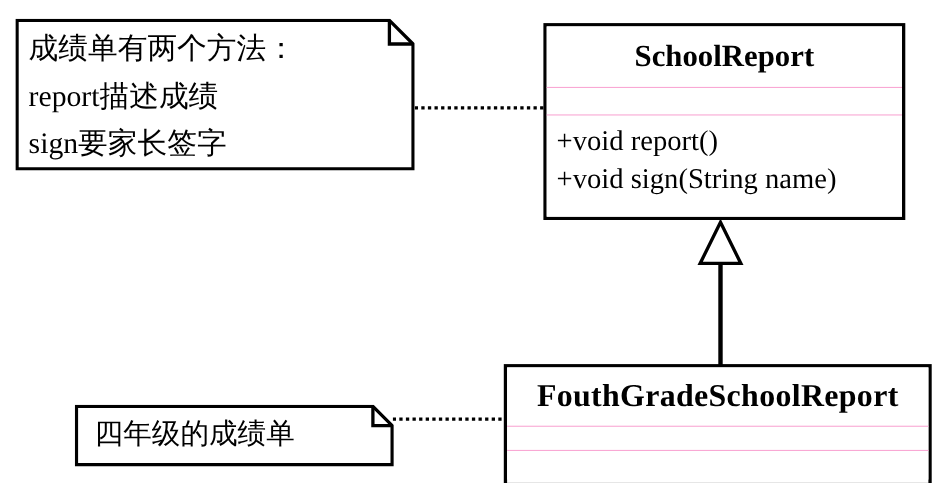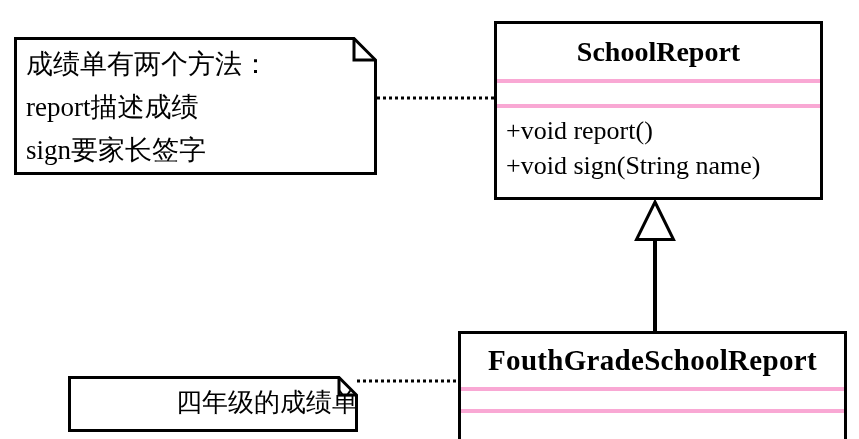--- a/index.html
+++ b/index.html
@@ -16,21 +16,20 @@
     height: 439px;
     background: #ffffff;
     overflow: hidden;
   }
 
   
   .note {
     position: absolute;
     box-sizing: border-box;
     background: #ffffff;
-    margin-top: 20px;
   }
   .note .note-shape {
     position: absolute;
     inset: 0;
   }
   .note .note-text {
     position: absolute;
     left: 0;
     right: 0;
     top: 0;
@@ -46,44 +45,43 @@
     height: 138px;
   }
   #note-methods .note-text {
     padding: 6px 0 0 12px;
     font-size: 27px;
     line-height: 43px;
   }
 
   #note-fourthgrade {
     left: 68px;
-    top: 356px;
+    top: 368px;
     width: 290px;
     height: 56px;
-    text-align: right;
   }
   #note-fourthgrade .note-text {
     padding: 8px 0 0 18px;
     font-size: 26px;
     line-height: 38px;
   }
 
   
   .uml-class {
     position: absolute;
     box-sizing: border-box;
     background: #ffffff;
     border: 3px solid #000000;
   }
   .uml-compartment {
     box-sizing: border-box;
     background: #ffffff;
   }
   .uml-compartment + .uml-compartment {
-    border-top: 4px solid #f9a8d4;
+    border-top: 1px solid #f9a8d4;
     font-family: Liberation Serif, serif;
   }
   .class-name {
     text-align: center;
     color: #000000;
     white-space: nowrap;
   }
   .class-members {
     color: #000000;
     white-space: pre-line;

